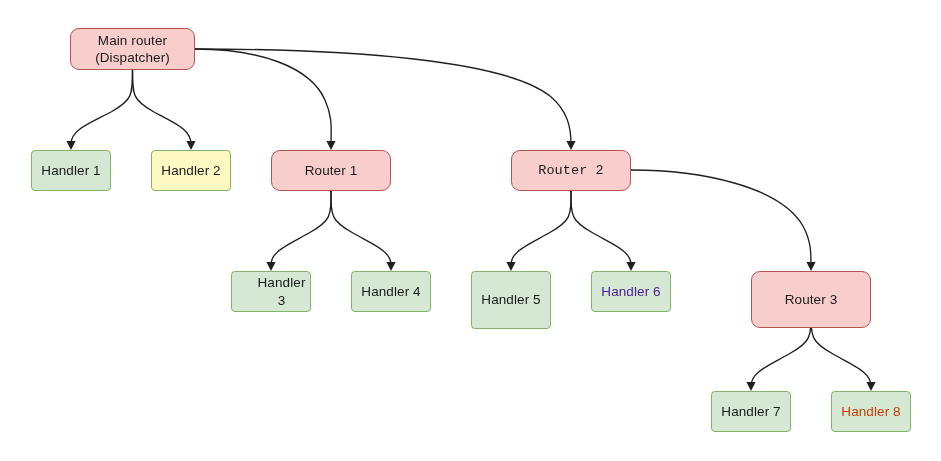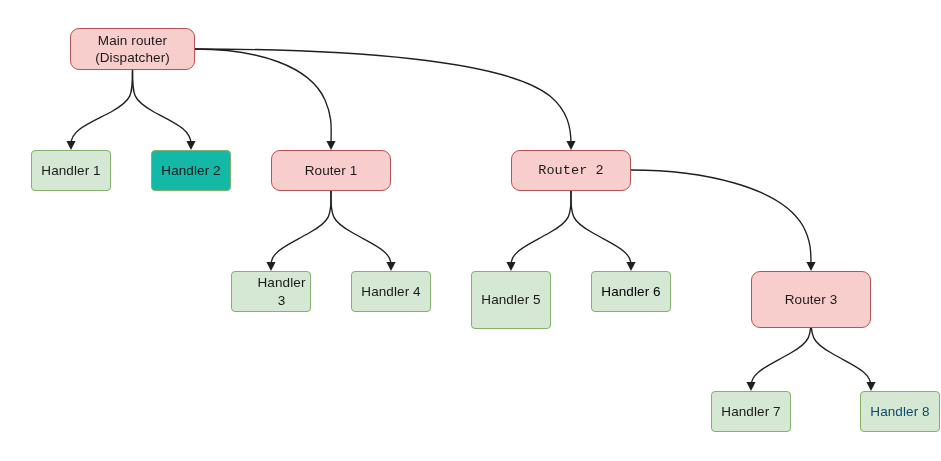--- a/index.html
+++ b/index.html
@@ -87,25 +87,25 @@
         <polygon points="806.4,262 815.6,262 811,271" fill="#1f1f1f"></polygon>
         <polygon points="746.4,382 755.6,382 751,391" fill="#1f1f1f"></polygon>
         <polygon points="866.4,382 875.6,382 871,391" fill="#1f1f1f"></polygon>
       </g>
   </svg>
 
   <div id="node-layer">
       <div class="node router" style="left: 70px; top: 28px; width: 125px; height: 42px; background: rgb(248, 206, 204); border-color: rgb(184, 84, 80); color: rgb(26, 26, 26);"><span class="node-label">Main router
 (Dispatcher)</span></div>
       <div class="node handler" style="left: 31px; top: 150px; width: 80px; height: 41px; background: rgb(213, 232, 212); border-color: rgb(130, 179, 102); color: rgb(26, 26, 26);"><span class="node-label">Handler 1</span></div>
-      <div class="node handler" style="left: 151px; top: 150px; width: 80px; height: 41px; background: #14b8a6; border-color: rgb(130, 179, 102); color: rgb(26, 26, 26);"><span class="node-label">Handler 2</span></div>
+      <div class="node handler" style="left: 151px; top: 150px; width: 80px; height: 41px; background: #fef9c3; border-color: rgb(130, 179, 102); color: rgb(26, 26, 26);"><span class="node-label">Handler 2</span></div>
       <div class="node router" style="left: 271px; top: 150px; width: 120px; height: 41px; background: rgb(248, 206, 204); border-color: rgb(184, 84, 80); color: rgb(26, 26, 26);"><span class="node-label">Router 1</span></div>
       <div class="node router" style="left: 511px; top: 150px; width: 120px; height: 41px; background: rgb(248, 206, 204); border-color: rgb(184, 84, 80); color: rgb(26, 26, 26); font-family: Liberation Mono, monospace;"><span class="node-label">Router 2</span></div>
       <div class="node handler" style="left: 231px; top: 271px; width: 80px; height: 41px; background: rgb(213, 232, 212); border-color: rgb(130, 179, 102); color: rgb(26, 26, 26); padding-left: 21px;"><span class="node-label">Handler 3</span></div>
       <div class="node handler" style="left: 351px; top: 271px; width: 80px; height: 41px; background: rgb(213, 232, 212); border-color: rgb(130, 179, 102); color: rgb(26, 26, 26);"><span class="node-label">Handler 4</span></div>
       <div class="node handler" style="left: 471px; top: 271px; width: 80px; height: 58px; background: rgb(213, 232, 212); border-color: rgb(130, 179, 102); color: rgb(26, 26, 26);"><span class="node-label">Handler 5</span></div>
-      <div class="node handler" style="left: 591px; top: 271px; width: 80px; height: 41px; background: rgb(213, 232, 212); border-color: rgb(130, 179, 102); color: #000000;"><span class="node-label">Handler 6</span></div>
+      <div class="node handler" style="left: 591px; top: 271px; width: 80px; height: 41px; background: rgb(213, 232, 212); border-color: rgb(130, 179, 102); color: #4c1d95;"><span class="node-label">Handler 6</span></div>
       <div class="node router" style="left: 751px; top: 271px; width: 120px; height: 57px; background: rgb(248, 206, 204); border-color: rgb(184, 84, 80); color: rgb(26, 26, 26);"><span class="node-label">Router 3</span></div>
       <div class="node handler" style="left: 711px; top: 391px; width: 80px; height: 41px; background: rgb(213, 232, 212); border-color: rgb(130, 179, 102); color: rgb(26, 26, 26);"><span class="node-label">Handler 7</span></div>
-      <div class="node handler" style="left: 831px; top: 391px; width: 80px; height: 41px; background: rgb(213, 232, 212); border-color: rgb(130, 179, 102); color: #0c4a6e; margin-left: 29px;"><span class="node-label">Handler 8</span></div>
+      <div class="node handler" style="left: 831px; top: 391px; width: 80px; height: 41px; background: rgb(213, 232, 212); border-color: rgb(130, 179, 102); color: #c2410c;"><span class="node-label">Handler 8</span></div>
     </div>
 
 </div>
 
 </body></html>

